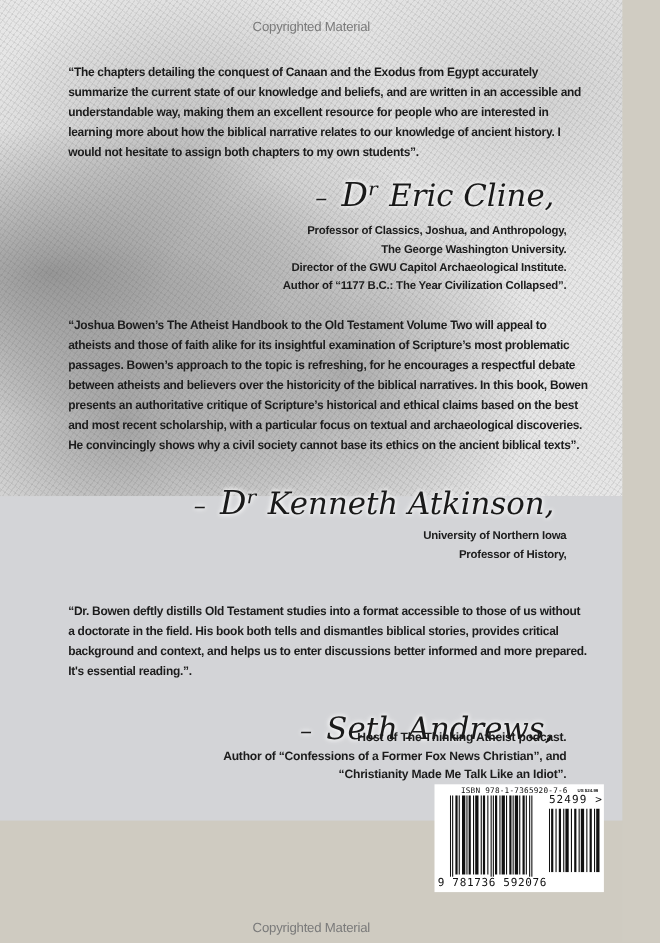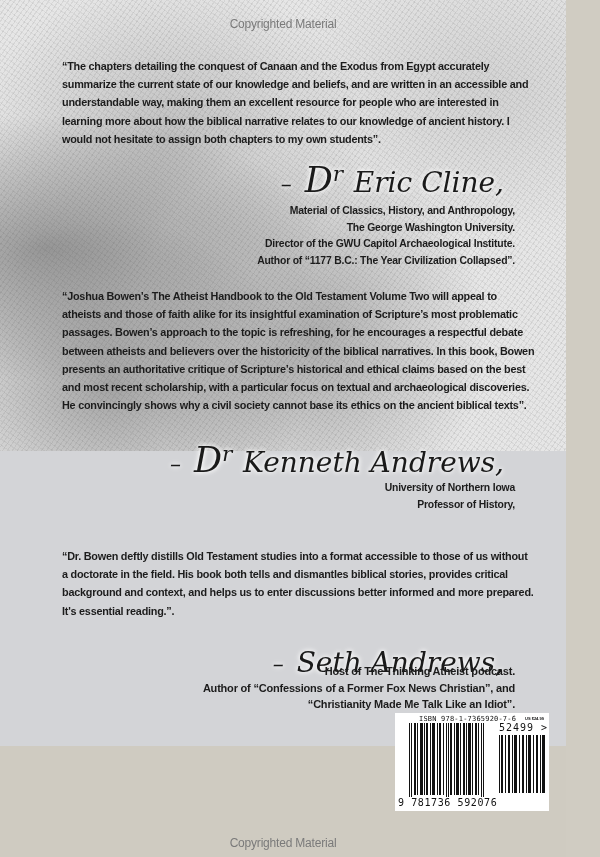--- a/index.html
+++ b/index.html
@@ -21,21 +21,21 @@
   .watermark { position: absolute; left: 0; width: 566px; text-align: center; color: #7a7a7a; font-size: 12px; letter-spacing: -0.2px; }
   .wm-top { top: 17px; }
   .wm-bottom { top: 836px; }
 
   .quote { position: absolute; left: 62px; width: 488px; color: #1c1c1c; font-family: "Liberation Sans", sans-serif; font-weight: bold; font-size: 11.2px; line-height: 18.2px; letter-spacing: -0.25px; transform: scaleX(0.97); transform-origin: left top; }
   .q1 { top: 57px; }
   .q2 { top: 287px; }
   .q3 { top: 547px; }
 
   .sig { position: absolute; right: 62px; font-family: "DejaVu Serif", serif; font-style: italic; color: #1a1a1a; font-size: 28px; white-space: nowrap; text-shadow: 0 0 4px #fff, 0 0 6px #fff; }
-  .sig .dr { font-size: 35px; }
+  .sig .dr { font-size: 30px; }
   .sig .dash { font-size: 22px; margin-right: 4px; }
   .sig1 { top: 160px; }
   .sig2 { top: 440px; }
   .sig3 { top: 646px; }
 
   .cred { position: absolute; right: 51px; text-align: right; color: #1c1c1c; font-weight: bold; font-size: 10.4px; line-height: 16.7px; letter-spacing: -0.2px; }
   .cred1 { top: 203px; }
   .cred2 { top: 480px; }
   .cred3 { top: 663px; font-size: 11px; line-height: 16.6px; }
 
@@ -56,31 +56,31 @@
 
   <div class="watermark wm-top">Copyrighted Material</div>
 
   <div class="quote q1">“The chapters detailing the conquest of Canaan and the Exodus from Egypt accurately summarize the current state of our knowledge and beliefs, and are written in an accessible and understandable way, making them an excellent resource for people who are interested in learning more about how the biblical narrative relates to our knowledge of ancient history. I would not hesitate to assign both chapters to my own students”.</div>
   <div class="sig sig1">
     <span class="dash">–</span>
     <span class="dr">Dʳ</span>
     <span>Eric Cline,</span>
   </div>
   <div class="cred cred1">
-    <div>Material of Classics, History, and Anthropology,</div>
+    <div>Professor of Classics, Joshua, and Anthropology,</div>
     <div>The George Washington University.</div>
     <div>Director of the GWU Capitol Archaeological Institute.</div>
     <div>Author of “1177 B.C.: The Year Civilization Collapsed”.</div>
   </div>
 
   <div class="quote q2">“Joshua Bowen’s The Atheist Handbook to the Old Testament Volume Two will appeal to atheists and those of faith alike for its insightful examination of Scripture’s most problematic passages. Bowen’s approach to the topic is refreshing, for he encourages a respectful debate between atheists and believers over the historicity of the biblical narratives. In this book, Bowen presents an authoritative critique of Scripture’s historical and ethical claims based on the best and most recent scholarship, with a particular focus on textual and archaeological discoveries. He convincingly shows why a civil society cannot base its ethics on the ancient biblical texts”.</div>
   <div class="sig sig2">
     <span class="dash">–</span>
     <span class="dr">Dʳ</span>
-    <span>Kenneth Andrews,</span>
+    <span>Kenneth Atkinson,</span>
   </div>
   <div class="cred cred2">
     <div>University of Northern Iowa</div>
     <div>Professor of History,</div>
   </div>
 
   <div class="quote q3">“Dr. Bowen deftly distills Old Testament studies into a format accessible to those of us without a doctorate in the field. His book both tells and dismantles biblical stories, provides critical background and context, and helps us to enter discussions better informed and more prepared. It's essential reading.”.</div>
   <div class="sig sig3">
     <span class="dash">–</span>
     <span>Seth Andrews,</span>

